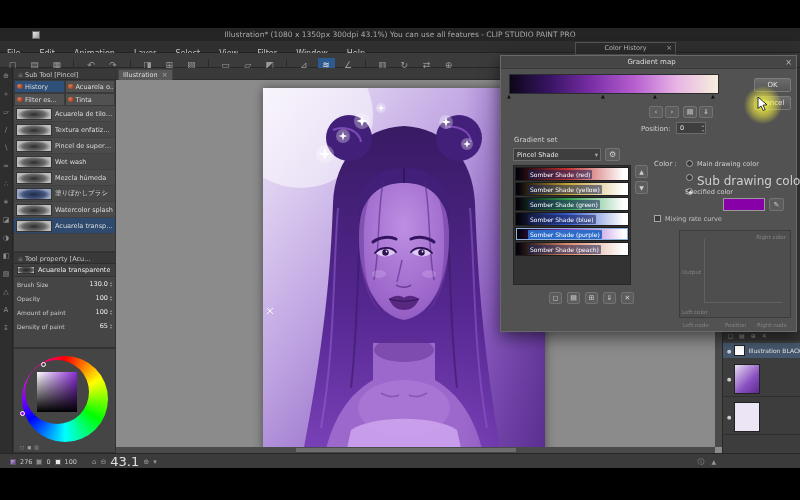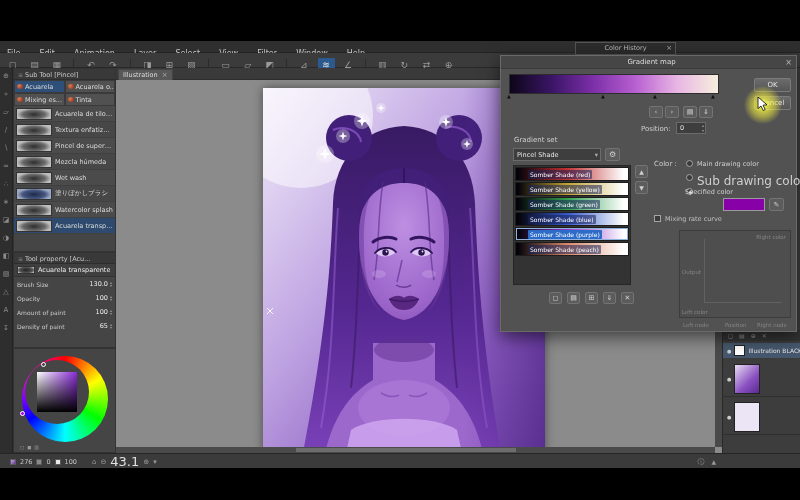--- a/index.html
+++ b/index.html
@@ -137,20 +137,24 @@
   .sb-num { font-size:6.5px; color:#c6c6c6; }
   .sb-zoom { position:absolute; left:92px; top:0; height:15px; display:flex; align-items:center; gap:4px; }
   .sb-ico { font-size:7px; color:#999; }
   .sb-right { position:absolute; right:84px; top:0; height:15px; display:flex; align-items:center; gap:7px; }
 </style>
 </head>
 <body>
 
 <div class="screen">
 
+  <div class="abs titlebar">
+    <div class="app-icon"></div>
+    <div class="title">Illustration* (1080 x 1350px 300dpi 43.1%)  You can use all features - CLIP STUDIO PAINT PRO</div>
+  </div>
 
   <div class="abs menubar">
     <span>File</span>
     <span>Edit</span>
     <span>Animation</span>
     <span>Layer</span>
     <span>Select</span>
     <span>View</span>
     <span>Filter</span>
     <span>Window</span>
@@ -199,29 +203,29 @@
     <span>△</span>
     <span>A</span>
     <span>↧</span>
   </div>
 
   <div class="abs panel subtool">
     <div class="phead"><span class="ph-ico">≡</span><span>Sub Tool [Pincel]</span></div>
     <div class="toolgrid">
       <div class="tool-cell selected">
         <span class="dot"></span>
-        <span>Acuarela</span>
+        <span>History</span>
       </div>
       <div class="tool-cell">
         <span class="dot"></span>
         <span>Acuarela o...</span>
       </div>
       <div class="tool-cell">
         <span class="dot"></span>
-        <span>Mixing es...</span>
+        <span>Filter es...</span>
       </div>
       <div class="tool-cell">
         <span class="dot"></span>
         <span>Tinta</span>
       </div>
     </div>
     <div class="brushlist">
       <div class="brush-row">
           <span class="bthumb"></span>
           <span class="bname">Acuarela de tilo desenfocado</span>
@@ -229,25 +233,25 @@
       <div class="brush-row">
           <span class="bthumb"></span>
           <span class="bname">Textura enfatizada</span>
         </div>
       <div class="brush-row">
           <span class="bthumb"></span>
           <span class="bname">Pincel de superposición desig</span>
         </div>
       <div class="brush-row">
           <span class="bthumb"></span>
+          <span class="bname">Wet wash</span>
+        </div>
+      <div class="brush-row">
+          <span class="bthumb"></span>
           <span class="bname">Mezcla húmeda</span>
-        </div>
-      <div class="brush-row">
-          <span class="bthumb"></span>
-          <span class="bname">Wet wash</span>
         </div>
       <div class="brush-row">
           <span class="bthumb dark"></span>
           <span class="bname">塗りぼかしブラシ</span>
         </div>
       <div class="brush-row">
           <span class="bthumb"></span>
           <span class="bname">Watercolor splash</span>
         </div>
       <div class="brush-row selected">

